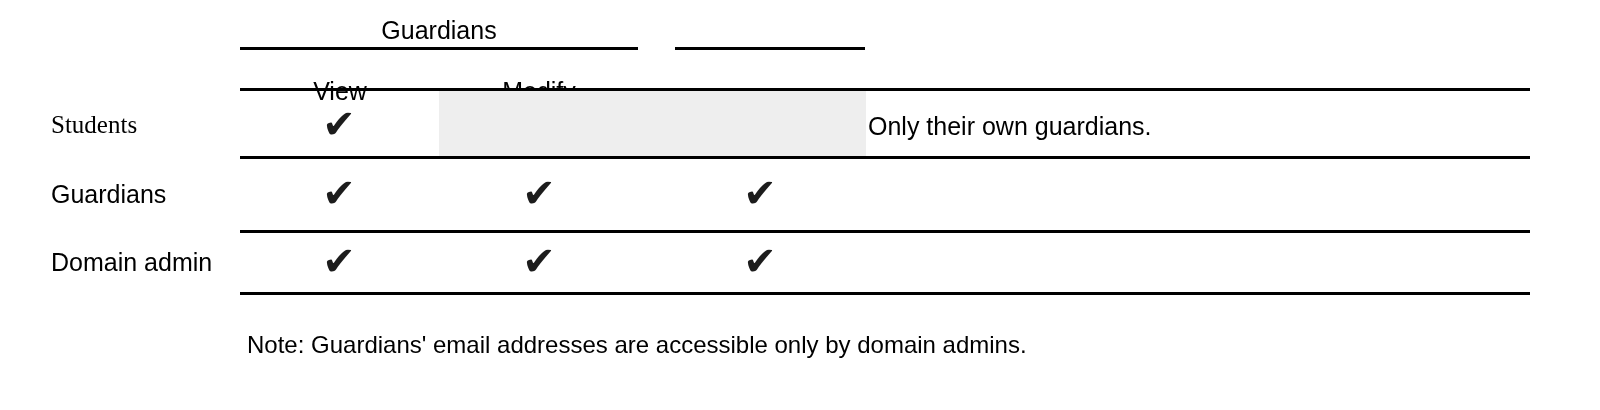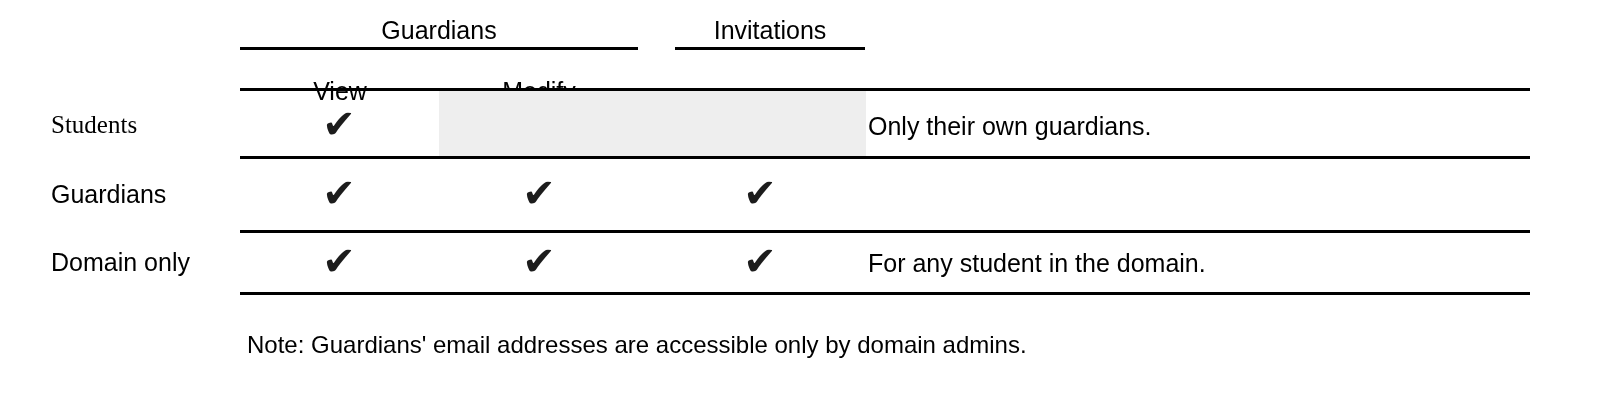--- a/index.html
+++ b/index.html
@@ -128,21 +128,20 @@
   }
 </style>
 </head>
 <body>
 
 <div id="permissions-figure">
 
   <div class="group-label" id="group-guardians">Guardians</div>
   <div class="rule" id="rule-guardians-group"></div>
 
-  <div class="group-label" id="group-invitations">Invitations</div>
   <div class="rule" id="rule-invitations-group"></div>
 
   <div class="col-label" id="col-view">View</div>
   <div class="col-label" id="col-modify">Modify</div>
 
   <div class="rule" id="rule-header"></div>
 
   <div id="shaded-cell-students-modify"></div>
 
   <div class="row-label" id="row-label-students">Students</div>
@@ -151,23 +150,22 @@
   <div class="check c-viewmodify r-students"></div>
   <div class="desc" id="desc-students">Only their own guardians.</div>
   <div class="rule" id="rule-row-1"></div>
 
   <div class="row-label" id="row-label-teachers">Guardians</div>
   <div class="check c-view r-teachers">✔</div>
   <div class="check c-modify r-teachers">✔</div>
   <div class="check c-viewmodify r-teachers">✔</div>
   <div class="rule" id="rule-row-2"></div>
 
-  <div class="row-label" id="row-label-domain-admin">Domain only</div>
+  <div class="row-label" id="row-label-domain-admin">Domain admin</div>
   <div class="check c-view r-domain-admin">✔</div>
   <div class="check c-modify r-domain-admin">✔</div>
   <div class="check c-viewmodify r-domain-admin">✔</div>
-  <div class="desc" id="desc-domain-admin">For any student in the domain.</div>
 
   <div class="rule" id="rule-bottom"></div>
 
   <div id="figure-note">Note: Guardians' email addresses are accessible only by domain admins.</div>
 
 </div>
 
 </body></html>

